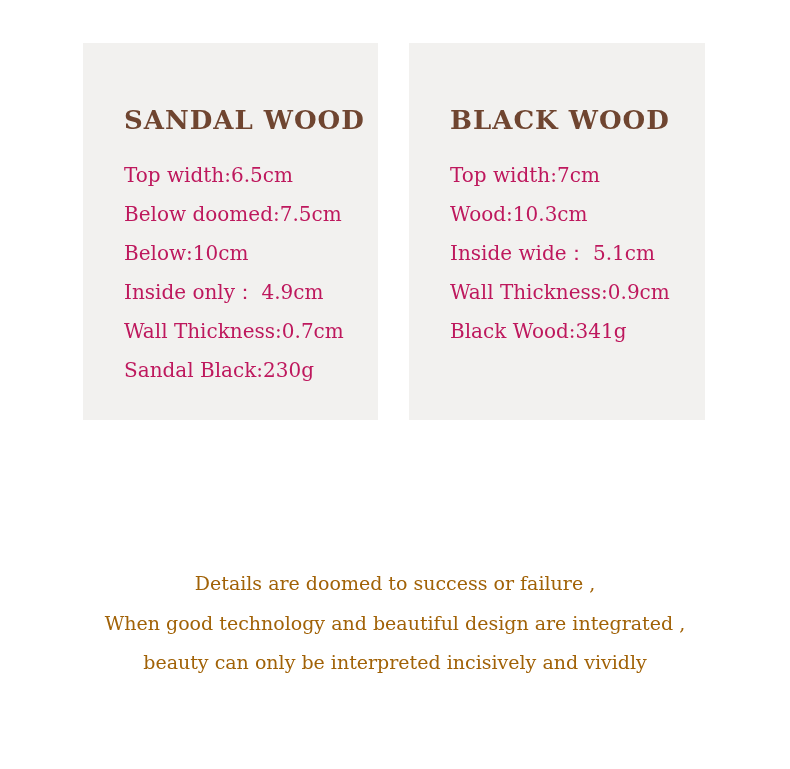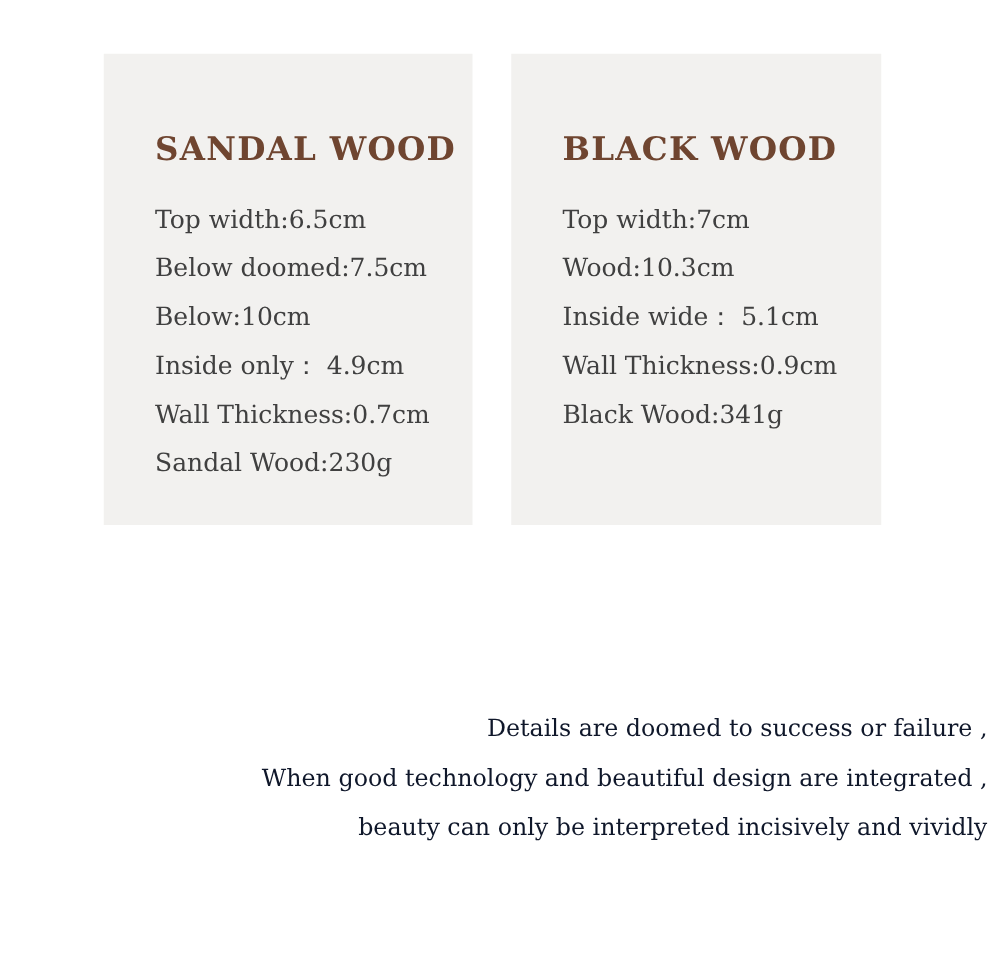--- a/index.html
+++ b/index.html
@@ -32,52 +32,51 @@
     color: #6f4530;
     line-height: 34px;
     white-space: nowrap;
   }
   .spec-list {
     margin-top: 19px;
   }
   .spec-line {
     font-size: 20px;
     line-height: 39px;
-    color: #404040;
+    color: #be185d;
     white-space: nowrap;
   }
   .tagline {
     position: absolute;
     left: 0;
     top: 564px;
     width: 790px;
     text-align: center;
   }
   .tagline-line {
     font-size: 19px;
     line-height: 39.5px;
-    color: #0f172a;
+    color: #a16207;
     white-space: nowrap;
-    text-align: right;
   }
 </style>
 </head>
 <body>
 
 <div class="page">
 
   <div class="card card-1">
     <div class="card-title">SANDAL WOOD</div>
     <div class="spec-list">
       <div class="spec-line">Top width:6.5cm</div>
       <div class="spec-line">Below doomed:7.5cm</div>
       <div class="spec-line">Below:10cm</div>
       <div class="spec-line">Inside only： 4.9cm</div>
       <div class="spec-line">Wall Thickness:0.7cm</div>
-      <div class="spec-line">Sandal Wood:230g</div>
+      <div class="spec-line">Sandal Black:230g</div>
     </div>
   </div>
 
   <div class="card card-2">
     <div class="card-title">BLACK WOOD</div>
     <div class="spec-list">
       <div class="spec-line">Top width:7cm</div>
       <div class="spec-line">Wood:10.3cm</div>
       <div class="spec-line">Inside wide： 5.1cm</div>
       <div class="spec-line">Wall Thickness:0.9cm</div>

